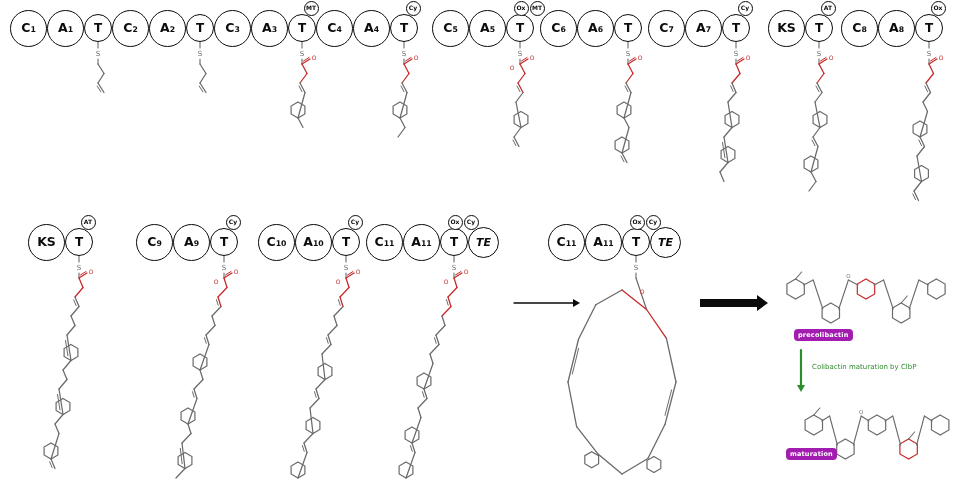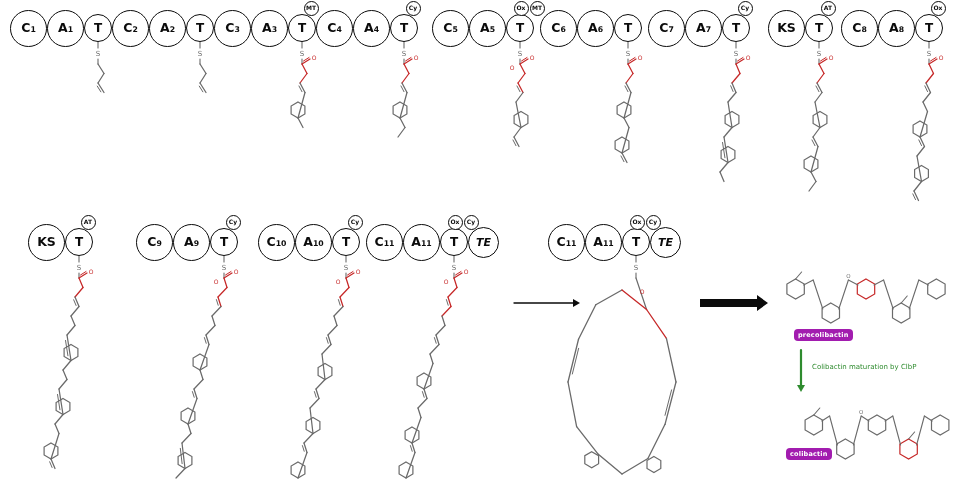--- a/index.html
+++ b/index.html
@@ -389,15 +389,15 @@
       <div class="domain sat" style="left: 463.5px; top: 214.5px;">Cy</div>
       <div class="domain te" style="left: 468px; top: 226.5px;">TE</div>
       <div class="domain large" style="left: 548px; top: 223.5px;">C<sub>11</sub></div>
       <div class="domain large" style="left: 585px; top: 223.5px;">A<sub>11</sub></div>
       <div class="domain small" style="left: 622px; top: 228px;">T</div>
       <div class="domain sat" style="left: 629.5px; top: 214.5px;">Ox</div>
       <div class="domain sat" style="left: 645.5px; top: 214.5px;">Cy</div>
       <div class="domain te" style="left: 650px; top: 226.5px;">TE</div>
     </div>
   <div class="plabel" style="left:794px;top:329px;">precolibactin</div>
-  <div class="plabel" style="left:786px;top:448px;">colibactin</div>
+  <div class="plabel" style="left:786px;top:448px;">maturation</div>
   <div class="greentext" style="left:812px;top:363px;">Colibactin maturation by ClbP</div>
 </div>
 
 </body></html>

